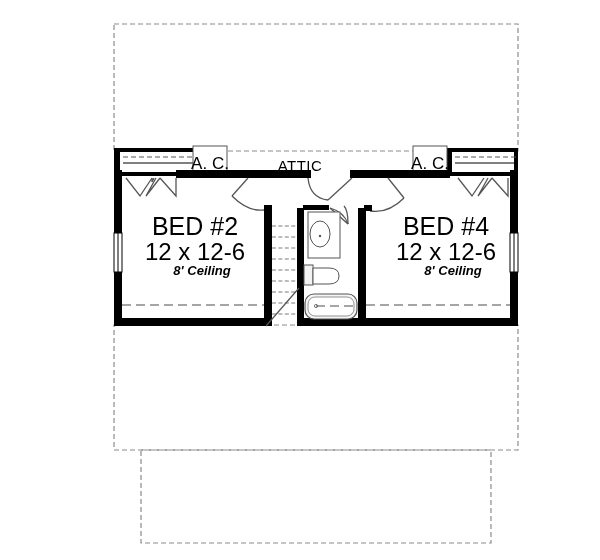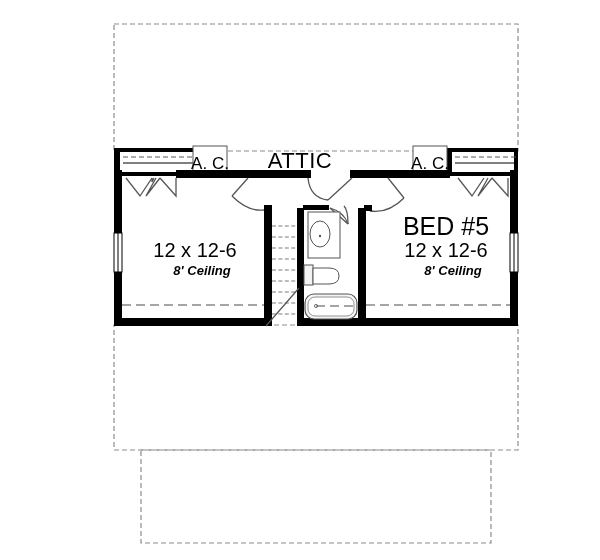--- a/index.html
+++ b/index.html
@@ -32,32 +32,33 @@
     white-space: nowrap;
     color: #000000;
     line-height: 1;
   }
   .room-name {
     font-size: 25px;
     font-weight: normal;
     letter-spacing: 0px;
   }
   .room-dims {
-    font-size: 20px;
+    font-size: 24px;
     font-weight: normal;
   }
   .room-ceiling {
     font-size: 13px;
     font-style: italic;
     font-weight: bold;
     margin-left: 7px;
   }
   .attic-label {
-    font-size: 22px;
+    font-size: 15px;
     letter-spacing: 0.5px;
+    margin-top: 8px;
   }
   .ac-label {
     font-size: 17px;
     letter-spacing: 0px;
   }
   .ctr {
     transform: translateX(-50%);
   }
 </style>
 </head>
@@ -217,20 +218,21 @@
     </g>
 
   </svg>
 
   <div class="txt attic-label ctr" style="left:300px; top:150px;">ATTIC</div>
 
   <div class="txt ac-label ctr" style="left:210px; top:155px;">A. C.</div>
 
   <div class="txt ac-label ctr" style="left:430px; top:155px;">A. C.</div>
 
+  <div class="txt room-name ctr" style="left:195px; top:214px;">BED #2</div>
   <div class="txt room-dims ctr" style="left:195px; top:240px;">12 x 12-6</div>
   <div class="txt room-ceiling ctr" style="left:195px; top:264px;">8' Ceiling</div>
 
-  <div class="txt room-name ctr" style="left:446px; top:214px;">BED #5</div>
+  <div class="txt room-name ctr" style="left:446px; top:214px;">BED #4</div>
   <div class="txt room-dims ctr" style="left:446px; top:240px;">12 x 12-6</div>
   <div class="txt room-ceiling ctr" style="left:446px; top:264px;">8' Ceiling</div>
 
 </div>
 
 </body></html>

